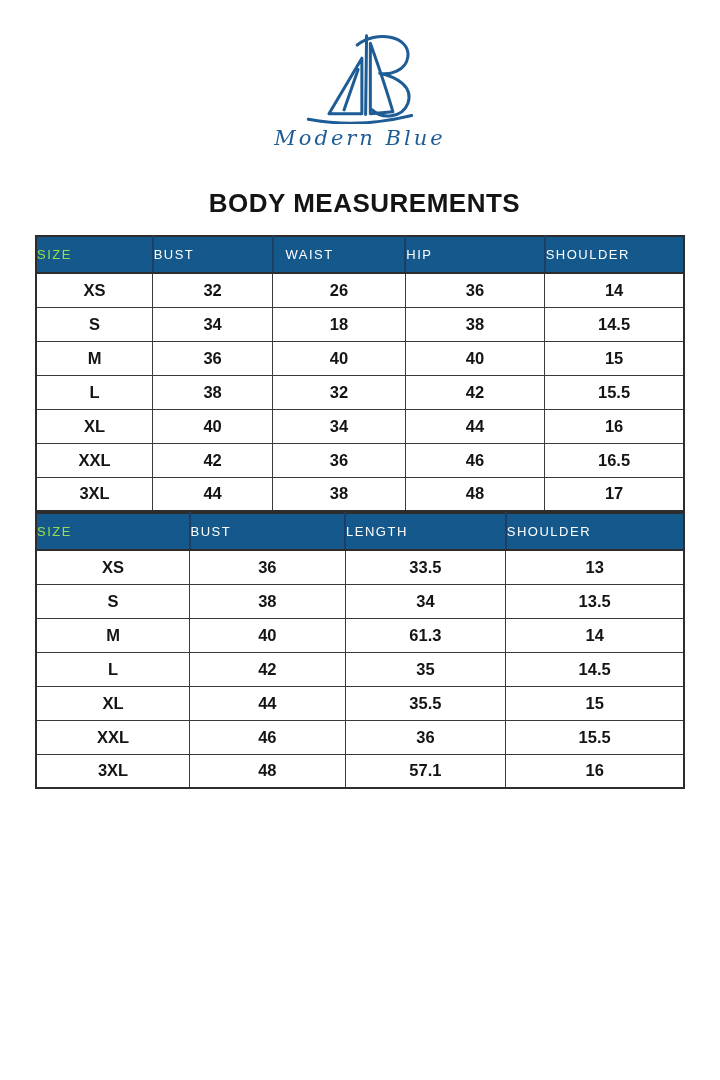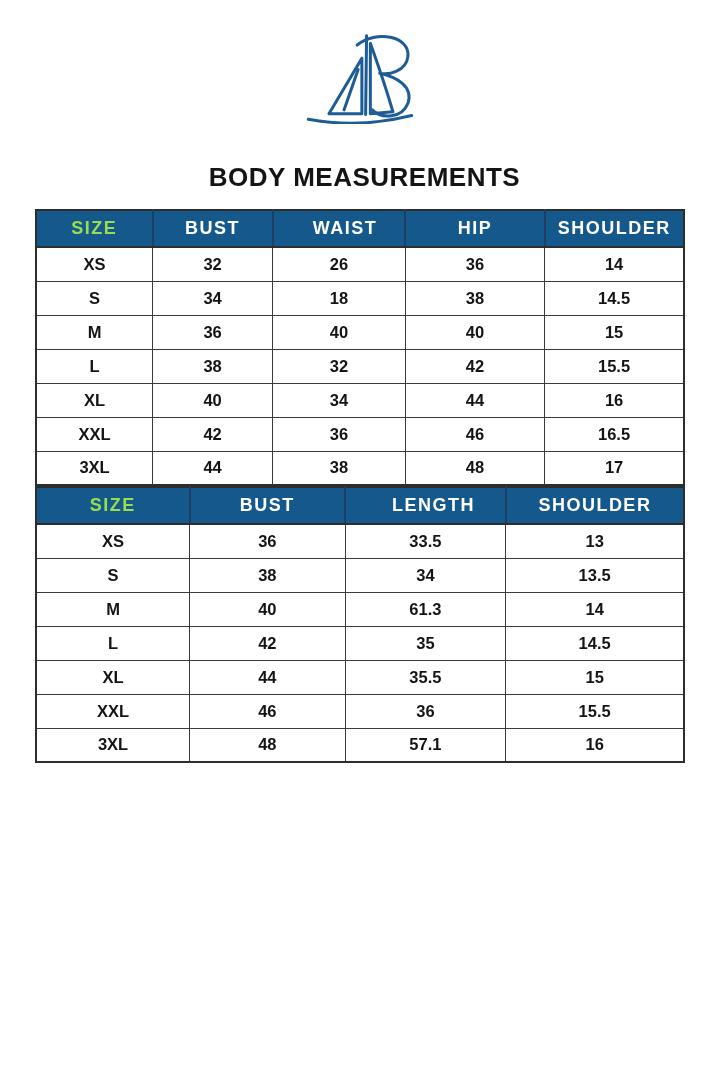--- a/index.html
+++ b/index.html
@@ -32,39 +32,39 @@
   }
   .section-title.first{margin-top:38px;margin-bottom:16px;}
   .section-title.second{margin-top:44px;margin-bottom:16px;}
   
   table.size-table{
     width:650px;margin:0 auto;border-collapse:collapse;table-layout:fixed;
     border:2px solid var(--outer-border);
   }
   table.size-table thead th{
     background:var(--header-bg);color:#ffffff;height:37px;
-    font-size:18px;font-weight:bold;letter-spacing:1.5px;text-align:center;
+    font-size:13px;font-weight:normal;letter-spacing:1.5px;text-align:left;
     border-left:2px solid var(--header-divider);
     border-bottom:2px solid var(--outer-border);
   }
   table.size-table thead th:first-child{border-left:none;}
   table.size-table thead th.size-col{color:var(--size-green);}
   table.size-table tbody td{
     height:34px;text-align:center;vertical-align:middle;
     font-size:16.5px;font-weight:bold;color:var(--text-dark);
     border:1.6px solid var(--grid-border);background:#fff;
   }
   #body-table th:nth-child(1){width:18%;}
   #body-table th:nth-child(2){width:18.5%;}
   #body-table th:nth-child(3){width:20.5%;padding-left:12px;}
   #body-table th:nth-child(4){width:21.5%;}
   #body-table th:nth-child(5){width:21.5%;}
   #dress-table th:nth-child(1){width:23.7%;}
   #dress-table th:nth-child(2){width:24%;}
-  #dress-table th:nth-child(3){width:24.8%;padding-left:16px;}
+  #dress-table th:nth-child(3){width:24.8%;}
   #dress-table th:nth-child(4){width:27.5%;}
   
   .note{
     width:660px;margin:54px auto 0 auto;text-align:center;
     font-size:19px;font-weight:600;color:#1b1b1b;line-height:1.56;
     letter-spacing:0.2px;
   }
 </style>
 </head>
 <body>
@@ -78,20 +78,21 @@
 
       <path d="M87,30 L87,89 L52,89 Z"></path>
       <path d="M83,42 L68,85"></path>
 
       <path d="M96,14 C106,42 114,66 120,87 L96,89 Z"></path>
 
       <path d="M82,16 C102,0 138,6 136,28 C134,44 116,48 106,46 C124,50 142,60 136,78 C130,94 108,95 98,85"></path>
 
       <path d="M30,95 Q85,105 140,91"></path>
     </svg>
+    <div class="brand-name">Modern Blue</div>
   </div>
 
   <h2 class="section-title first">BODY MEASUREMENTS</h2>
   <table class="size-table" id="body-table">
     <thead>
         <tr>
           <th class="size-col">SIZE</th>
           <th>BUST</th>
           <th>WAIST</th>
           <th>HIP</th>

